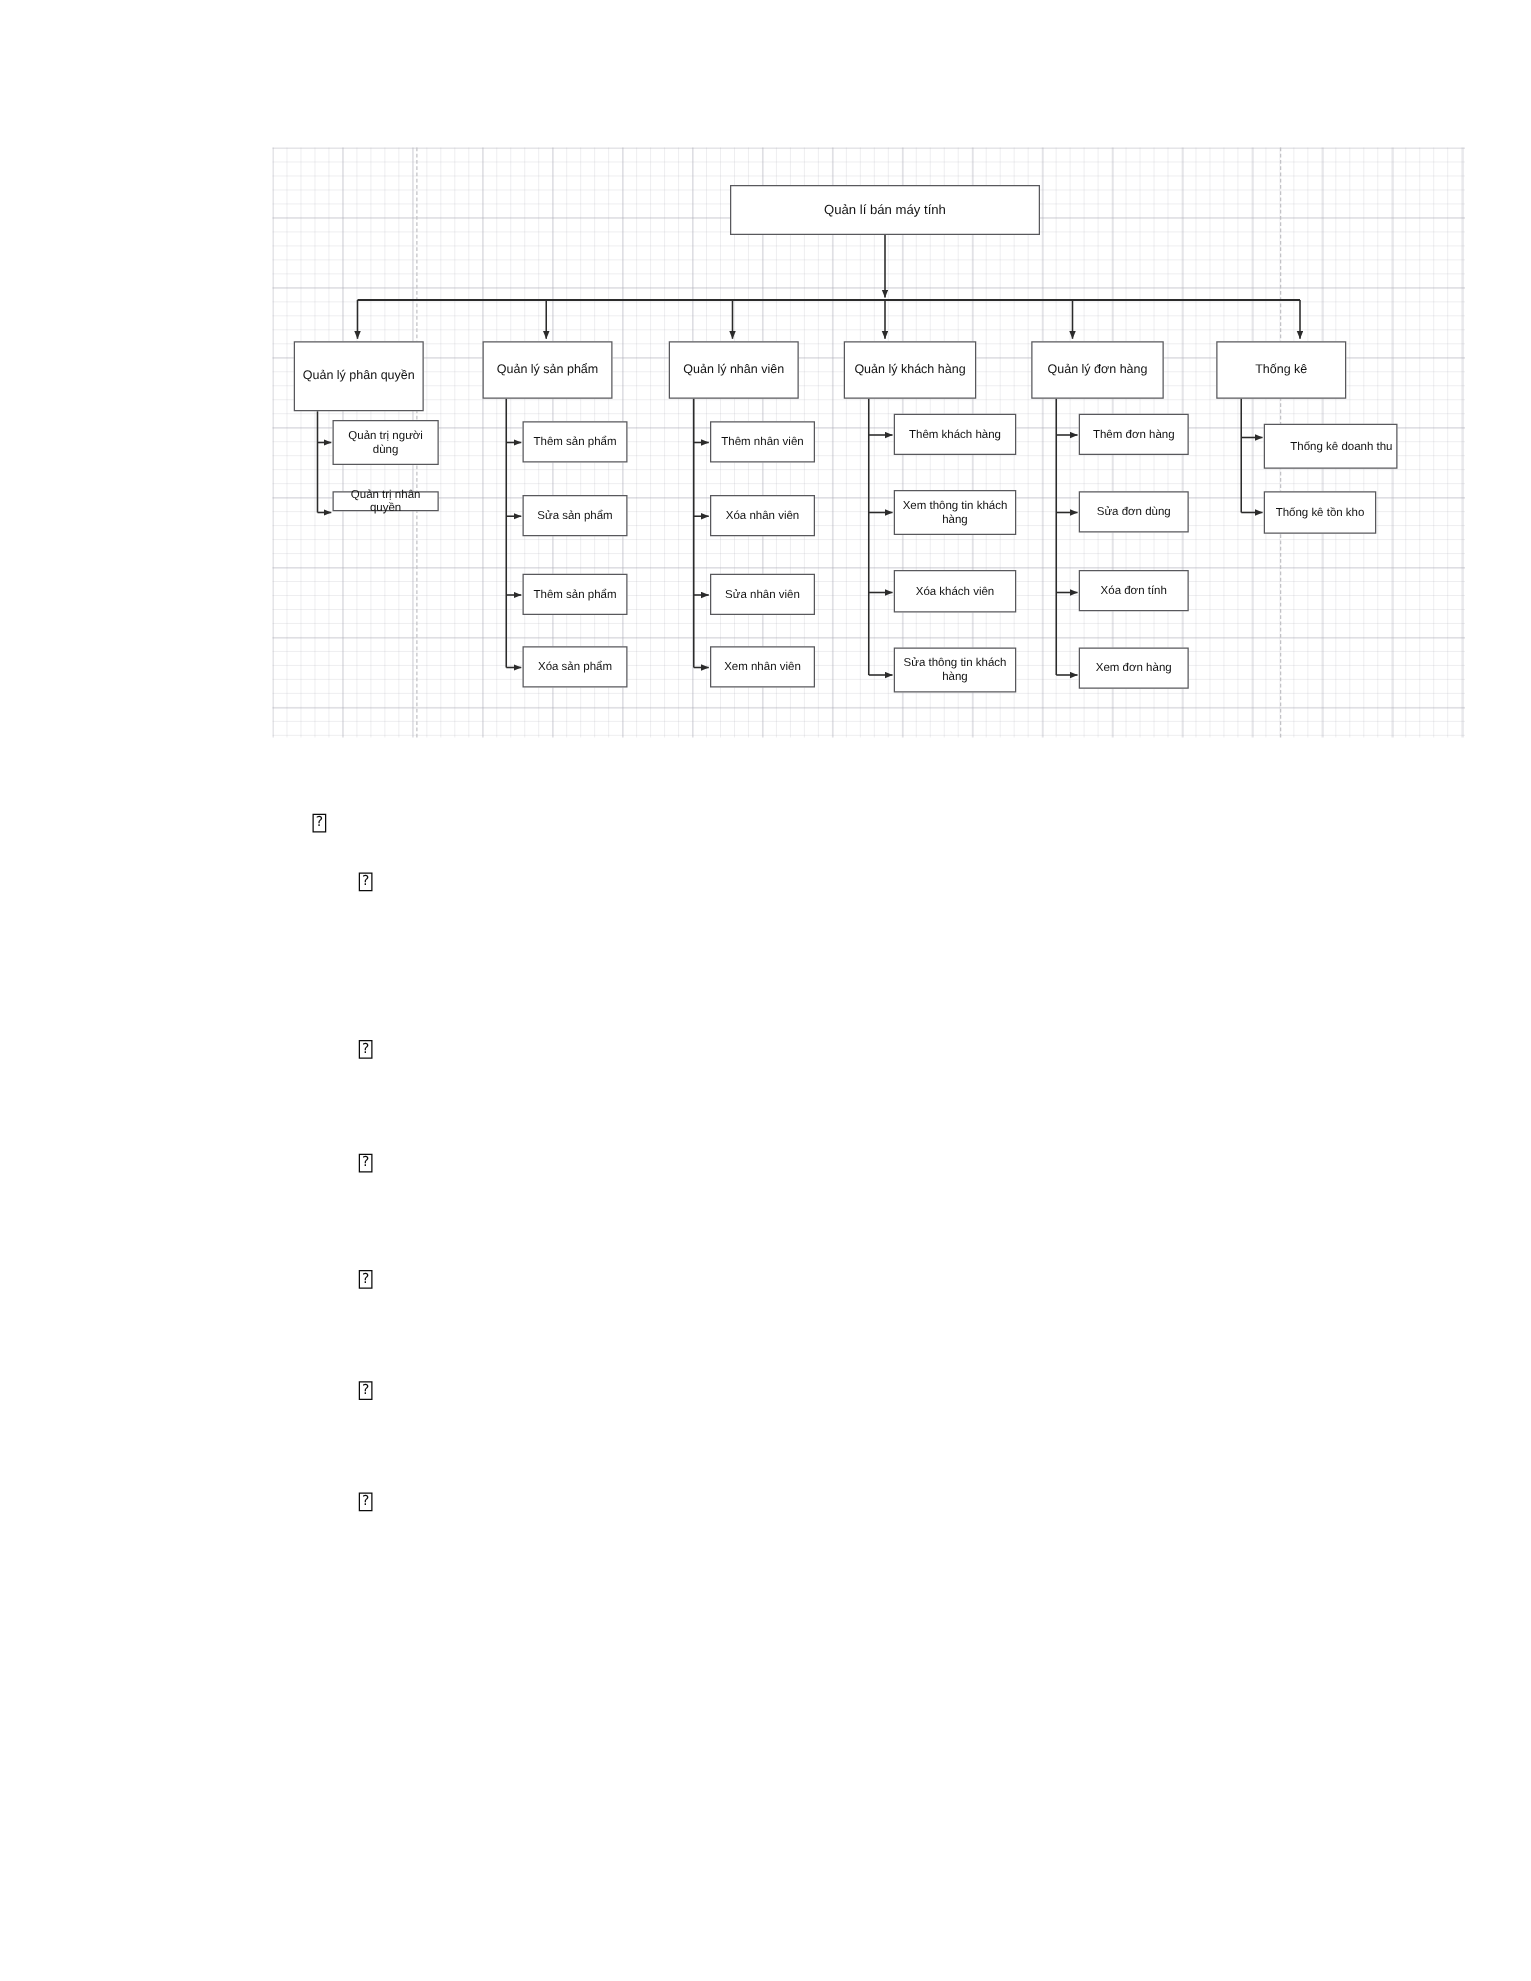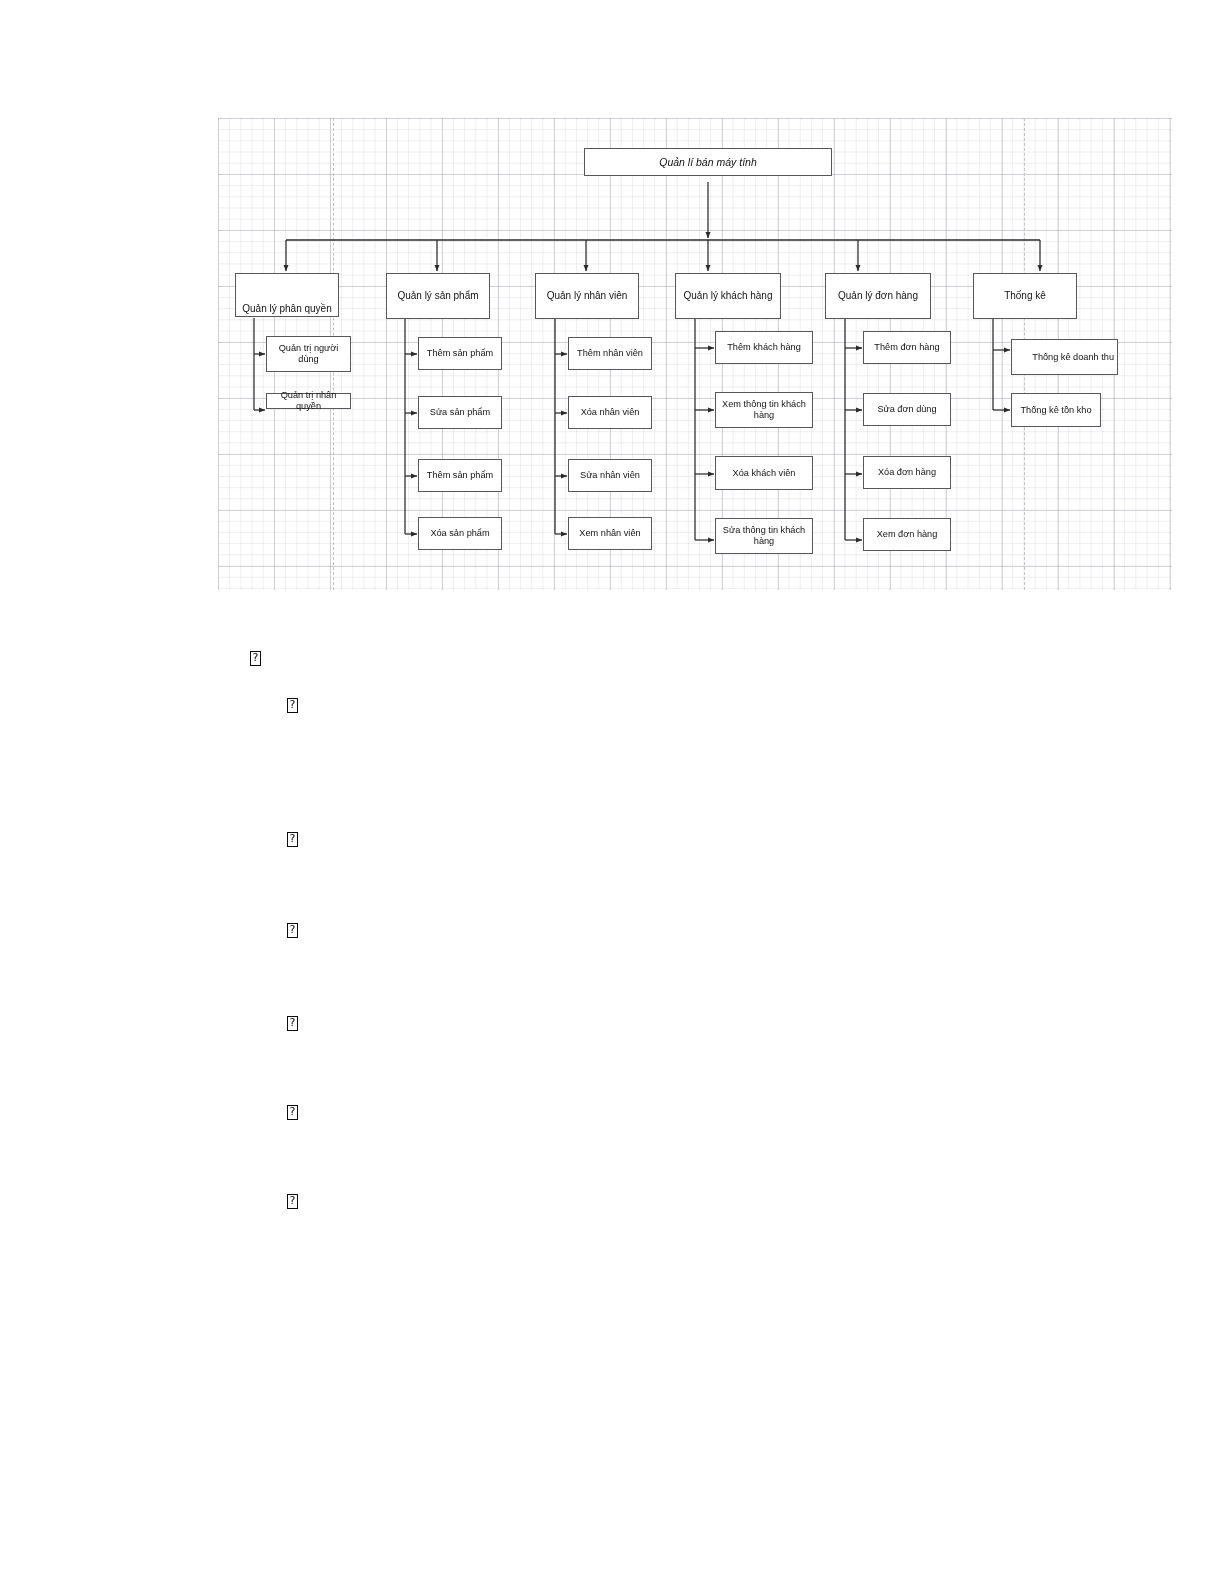--- a/index.html
+++ b/index.html
@@ -150,25 +150,25 @@
       <path d="M627,292 L644,292" marker-end="url(#arrow)"></path>
       <path d="M627,356 L644,356" marker-end="url(#arrow)"></path>
       <path d="M627,422 L644,422" marker-end="url(#arrow)"></path>
 
       <path d="M775,200 L775,292"></path>
       <path d="M775,232 L792,232" marker-end="url(#arrow)"></path>
       <path d="M775,292 L792,292" marker-end="url(#arrow)"></path>
     </g>
   </svg>
 
-  <div class="node root" style="left:366px; top:30px; width:248px; height:28px;font-style:italic;">
+  <div class="node root" style="left:366px; top:30px; width:248px; height:40px;">
     <span>Quản lí bán máy tính</span>
   </div>
 
-  <div class="node level2" style="left:17px; top:155px; width:104px; height:44px;align-items:flex-end;">
+  <div class="node level2" style="left:17px; top:155px; width:104px; height:56px;">
     <span>Quản lý phân quyền</span>
   </div>
   <div class="node level2" style="left:168px; top:155px; width:104px; height:46px;">
     <span>Quản lý sản phẩm</span>
   </div>
   <div class="node level2" style="left:317px; top:155px; width:104px; height:46px;">
     <span>Quản lý nhân viên</span>
   </div>
   <div class="node level2" style="left:457px; top:155px; width:106px; height:46px;">
     <span>Quản lý khách hàng</span>
@@ -226,21 +226,21 @@
     <span>Sửa thông tin khách hàng</span>
   </div>
 
   <div class="node leaf" style="left:645px; top:213px; width:88px; height:33px;">
     <span>Thêm đơn hàng</span>
   </div>
   <div class="node leaf" style="left:645px; top:275px; width:88px; height:33px;">
     <span>Sửa đơn dùng</span>
   </div>
   <div class="node leaf" style="left:645px; top:338px; width:88px; height:33px;">
-    <span>Xóa đơn hàng</span>
+    <span>Xóa đơn tính</span>
   </div>
   <div class="node leaf" style="left:645px; top:400px; width:88px; height:33px;">
     <span>Xem đơn hàng</span>
   </div>
 
   <div class="node leaf" style="left:793px; top:221px; width:107px; height:36px;justify-content:flex-end;">
     <span>Thống kê doanh thu</span>
   </div>
   <div class="node leaf" style="left:793px; top:275px; width:90px; height:34px;">
     <span>Thống kê tồn kho</span>

